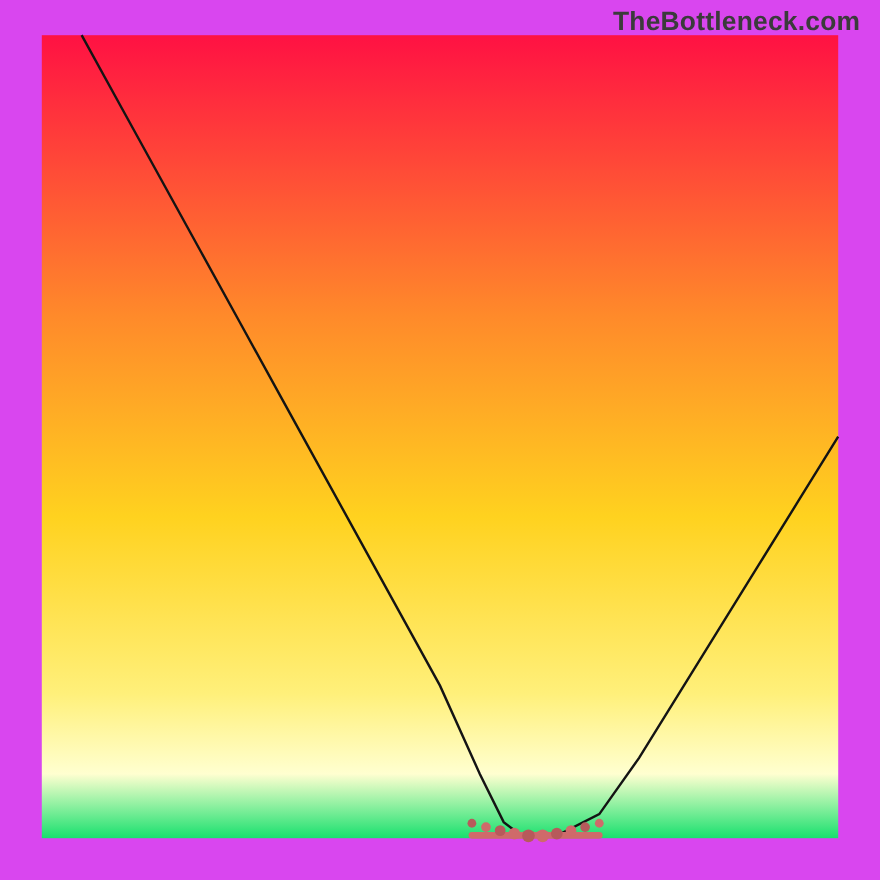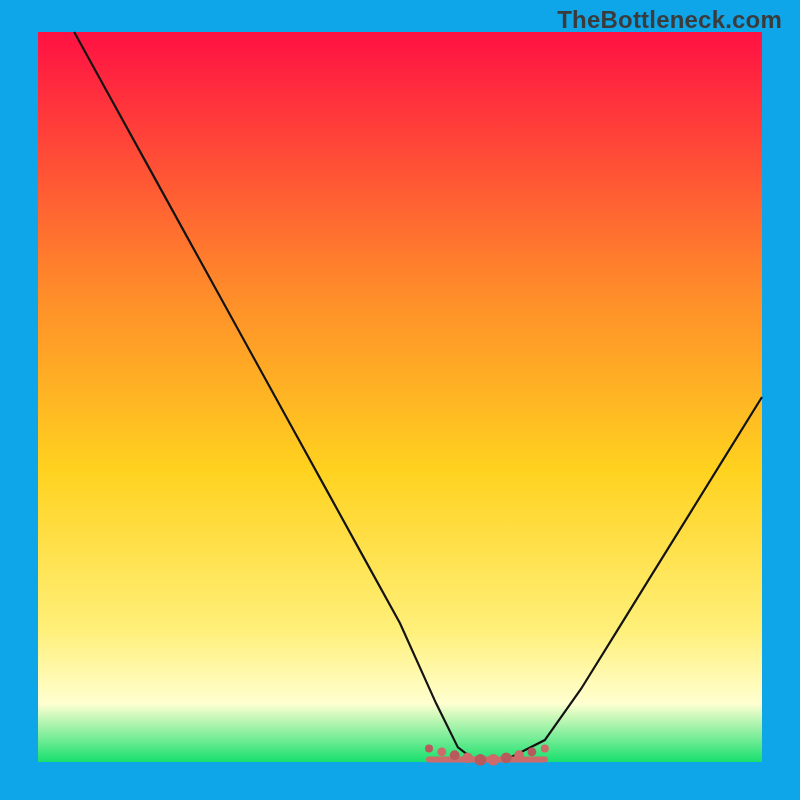--- a/index.html
+++ b/index.html
@@ -8,21 +8,21 @@
     width: 800px;
     height: 800px;
     background: #000;
     overflow: hidden;
     font-family: Arial, Helvetica, sans-serif;
   }
   .stage {
     position: relative;
     width: 800px;
     height: 800px;
-    background: #0ea5e9;
+    background: #d946ef;
   }
   .watermark {
     position: absolute;
     top: 6px;
     right: 18px;
     color: #3b3b3b;
     font-size: 24px;
     font-weight: 600;
     letter-spacing: 0.2px;
     user-select: none;

